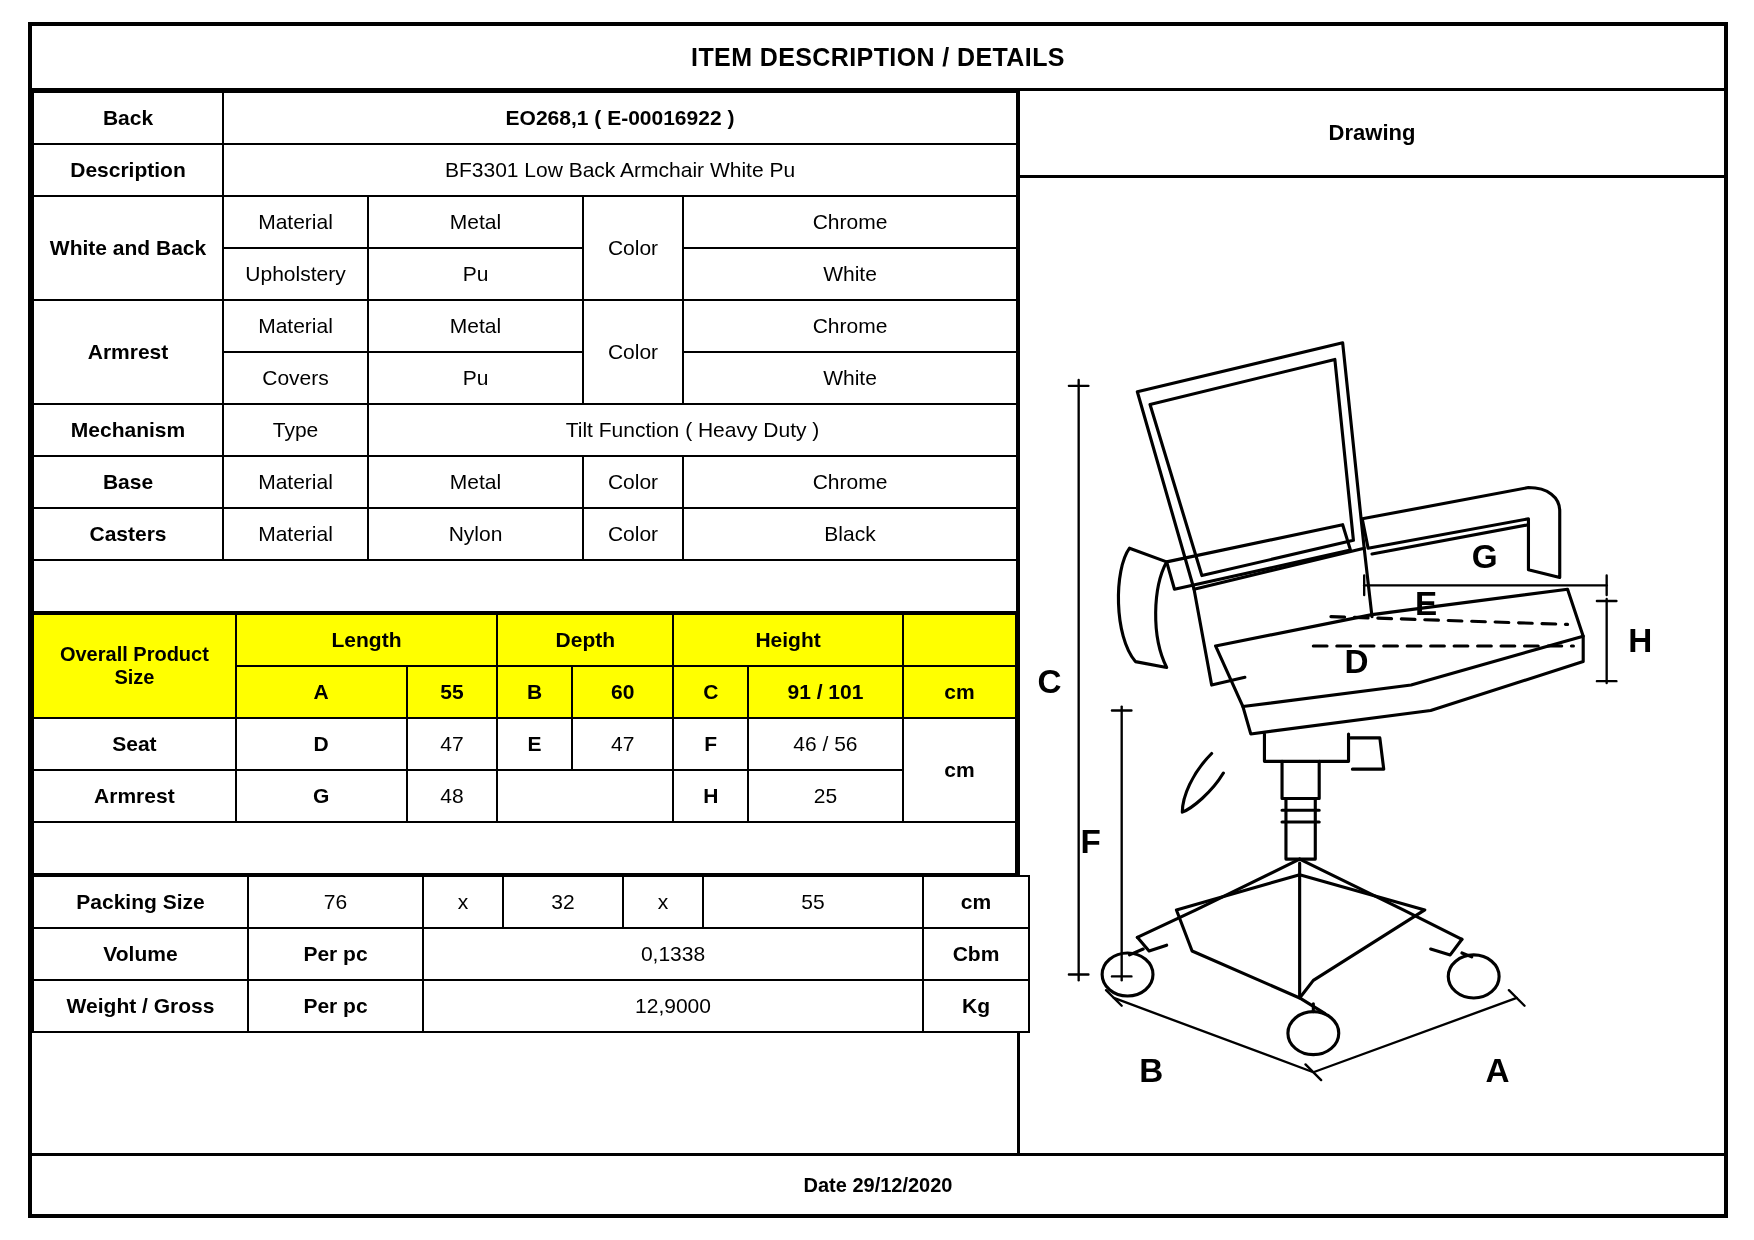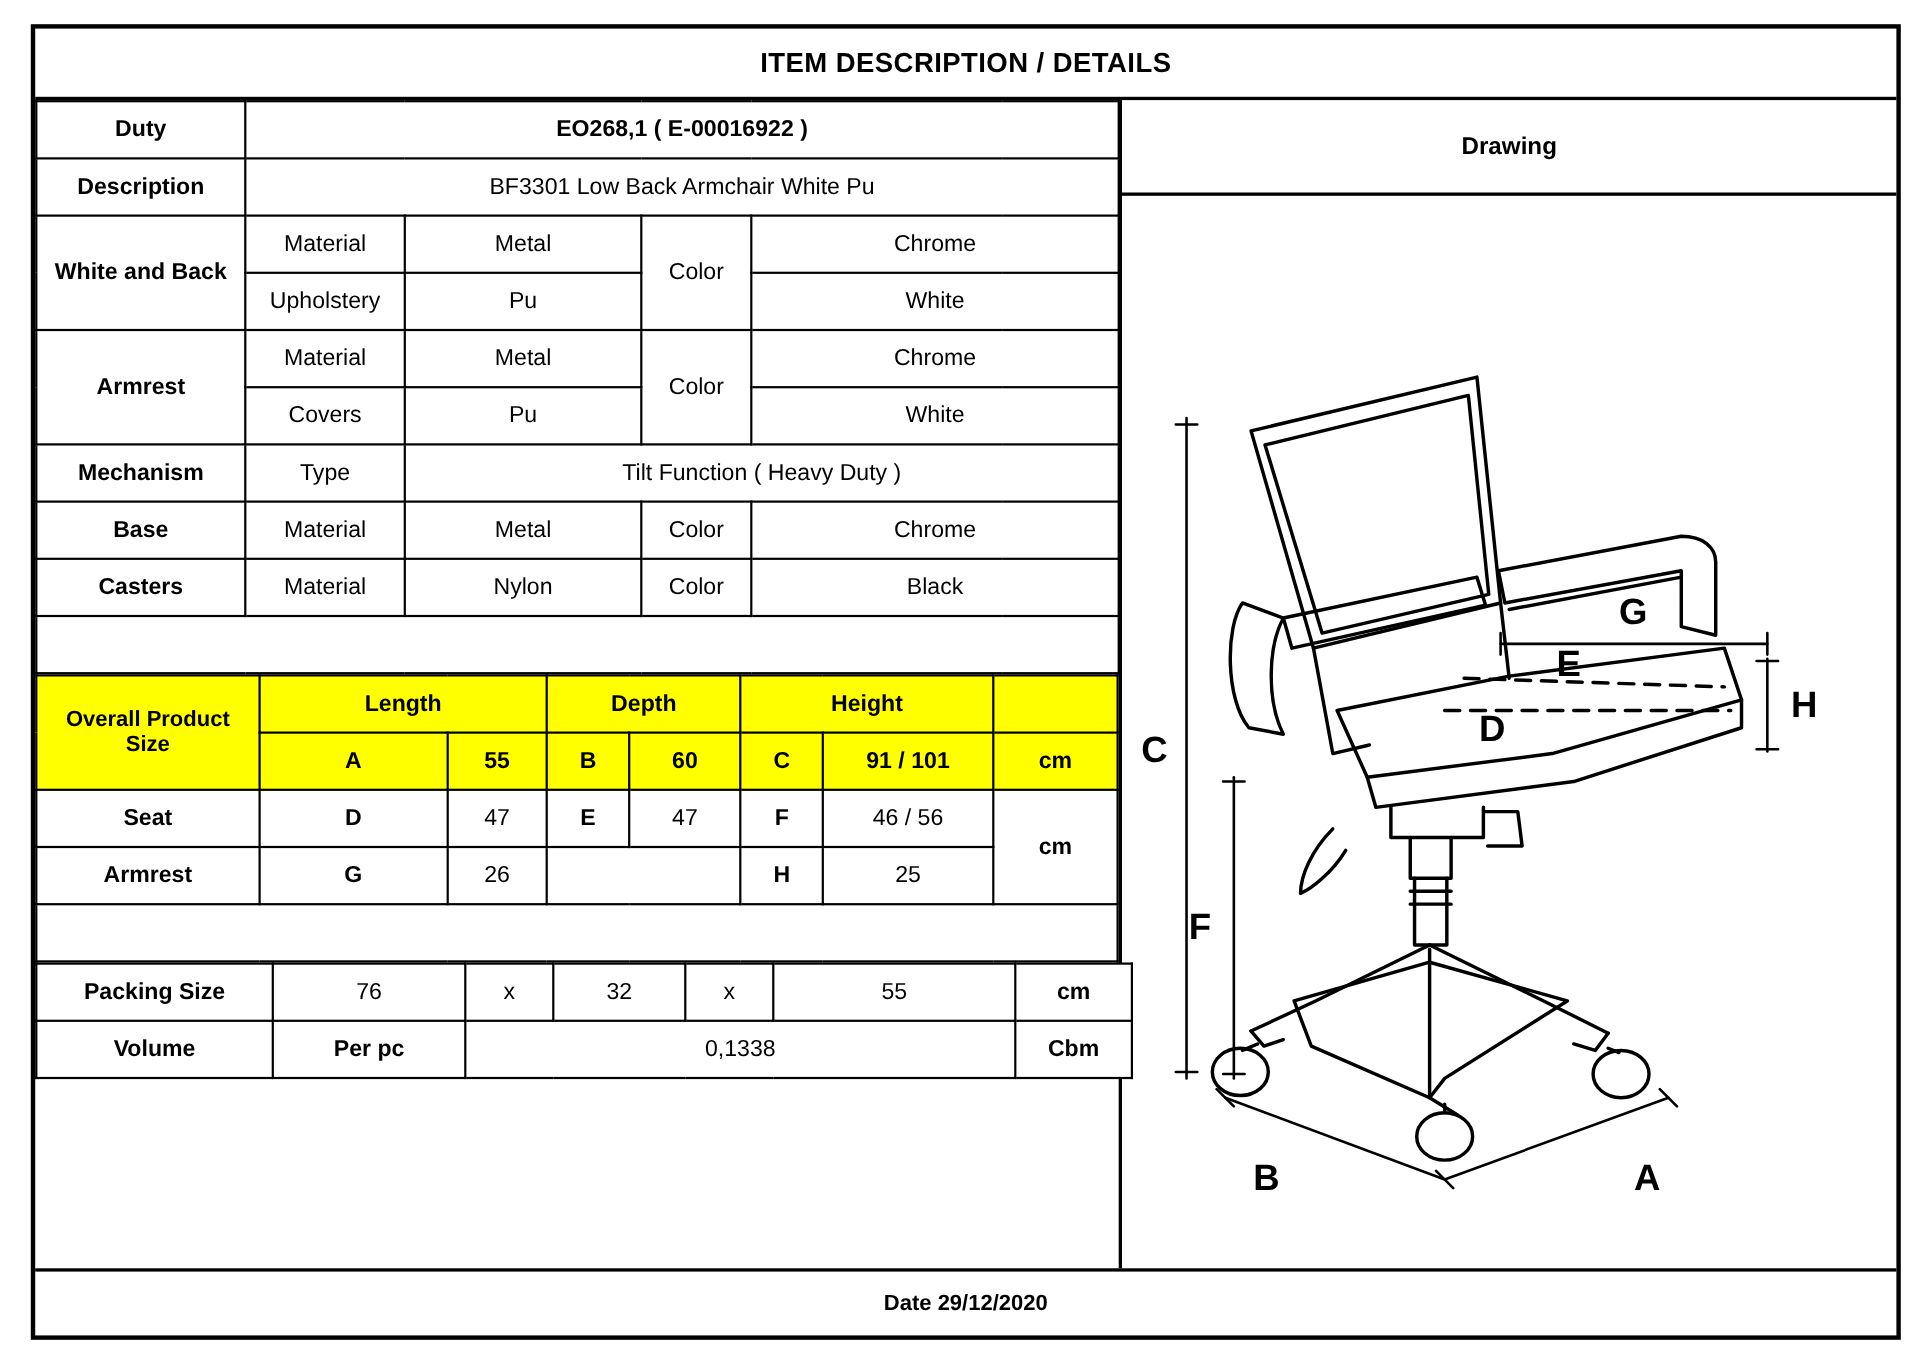--- a/index.html
+++ b/index.html
@@ -143,21 +143,21 @@
           <colgroup>
             <col style="width:190px">
             <col style="width:145px">
             <col style="width:215px">
             <col style="width:100px">
             <col style="width:228px">
             <col style="width:106px">
           </colgroup>
           <tbody>
             <tr>
-              <td class="lbl">Duty</td>
+              <td class="lbl">Back</td>
               <td class="code" colspan="5">EO268,1  ( E-00016922 )</td>
             </tr>
             <tr>
               <td class="lbl">Description</td>
               <td class="desc" colspan="5">BF3301 Low Back Armchair White Pu</td>
             </tr>
 
             <tr>
               <td class="lbl" rowspan="2">White and Back</td>
               <td class="sub">Material</td>
@@ -246,21 +246,21 @@
               <td>47</td>
               <td class="bold">E</td>
               <td>47</td>
               <td class="bold">F</td>
               <td>46 / 56</td>
               <td class="small-unit" rowspan="2">cm</td>
             </tr>
             <tr>
               <td class="lbl">Armrest</td>
               <td class="bold">G</td>
-              <td>26</td>
+              <td>48</td>
               <td colspan="2"></td>
               <td class="bold">H</td>
               <td>25</td>
             </tr>
             <tr class="spacer-row">
               <td colspan="8"></td>
             </tr>
           </tbody>
         </table>
 
@@ -282,20 +282,26 @@
               <td>32</td>
               <td>x</td>
               <td>55</td>
               <td class="small-unit">cm</td>
             </tr>
             <tr>
               <td class="lbl">Volume</td>
               <td class="bold">Per pc</td>
               <td colspan="4">0,1338</td>
               <td class="small-unit">Cbm</td>
+            </tr>
+            <tr>
+              <td class="lbl">Weight / Gross</td>
+              <td class="bold">Per pc</td>
+              <td colspan="4">12,9000</td>
+              <td class="small-unit">Kg</td>
             </tr>
           </tbody>
         </table>
 
       </div>
 
       <div class="right">
         <div class="drawing-title">Drawing</div>
         <div class="drawing-area">
           <svg viewBox="0 0 720 900" preserveAspectRatio="xMidYMid meet">

